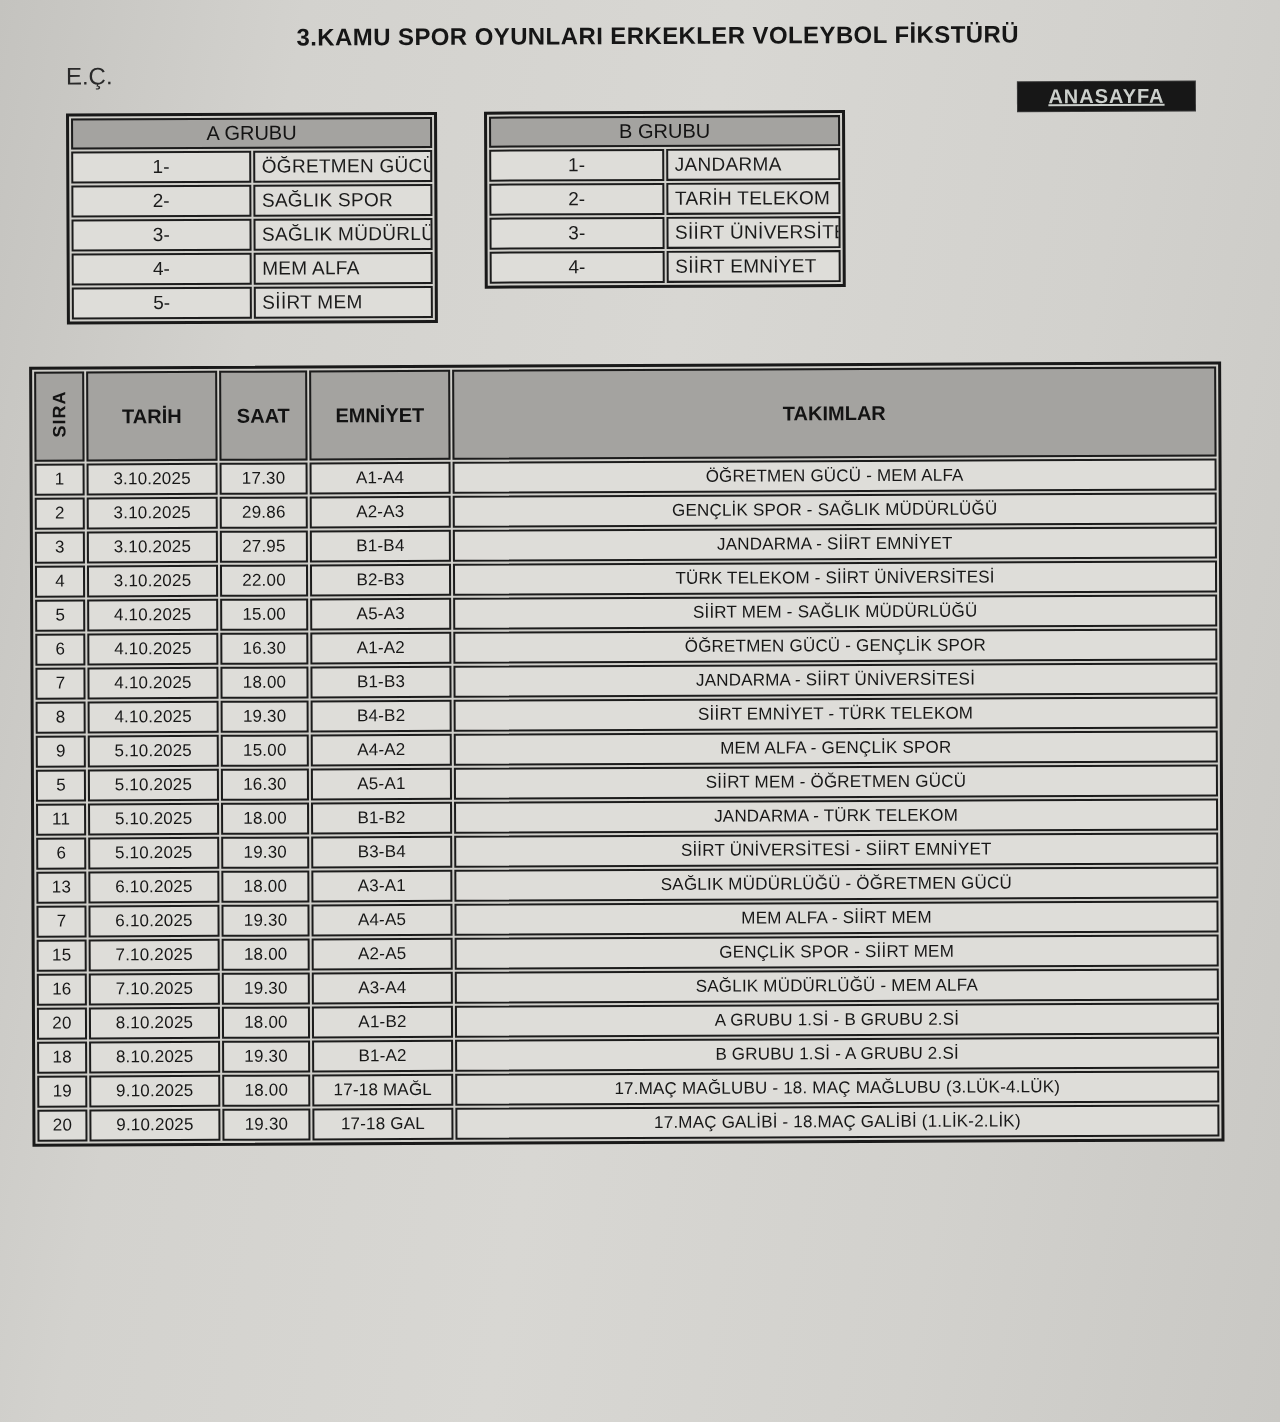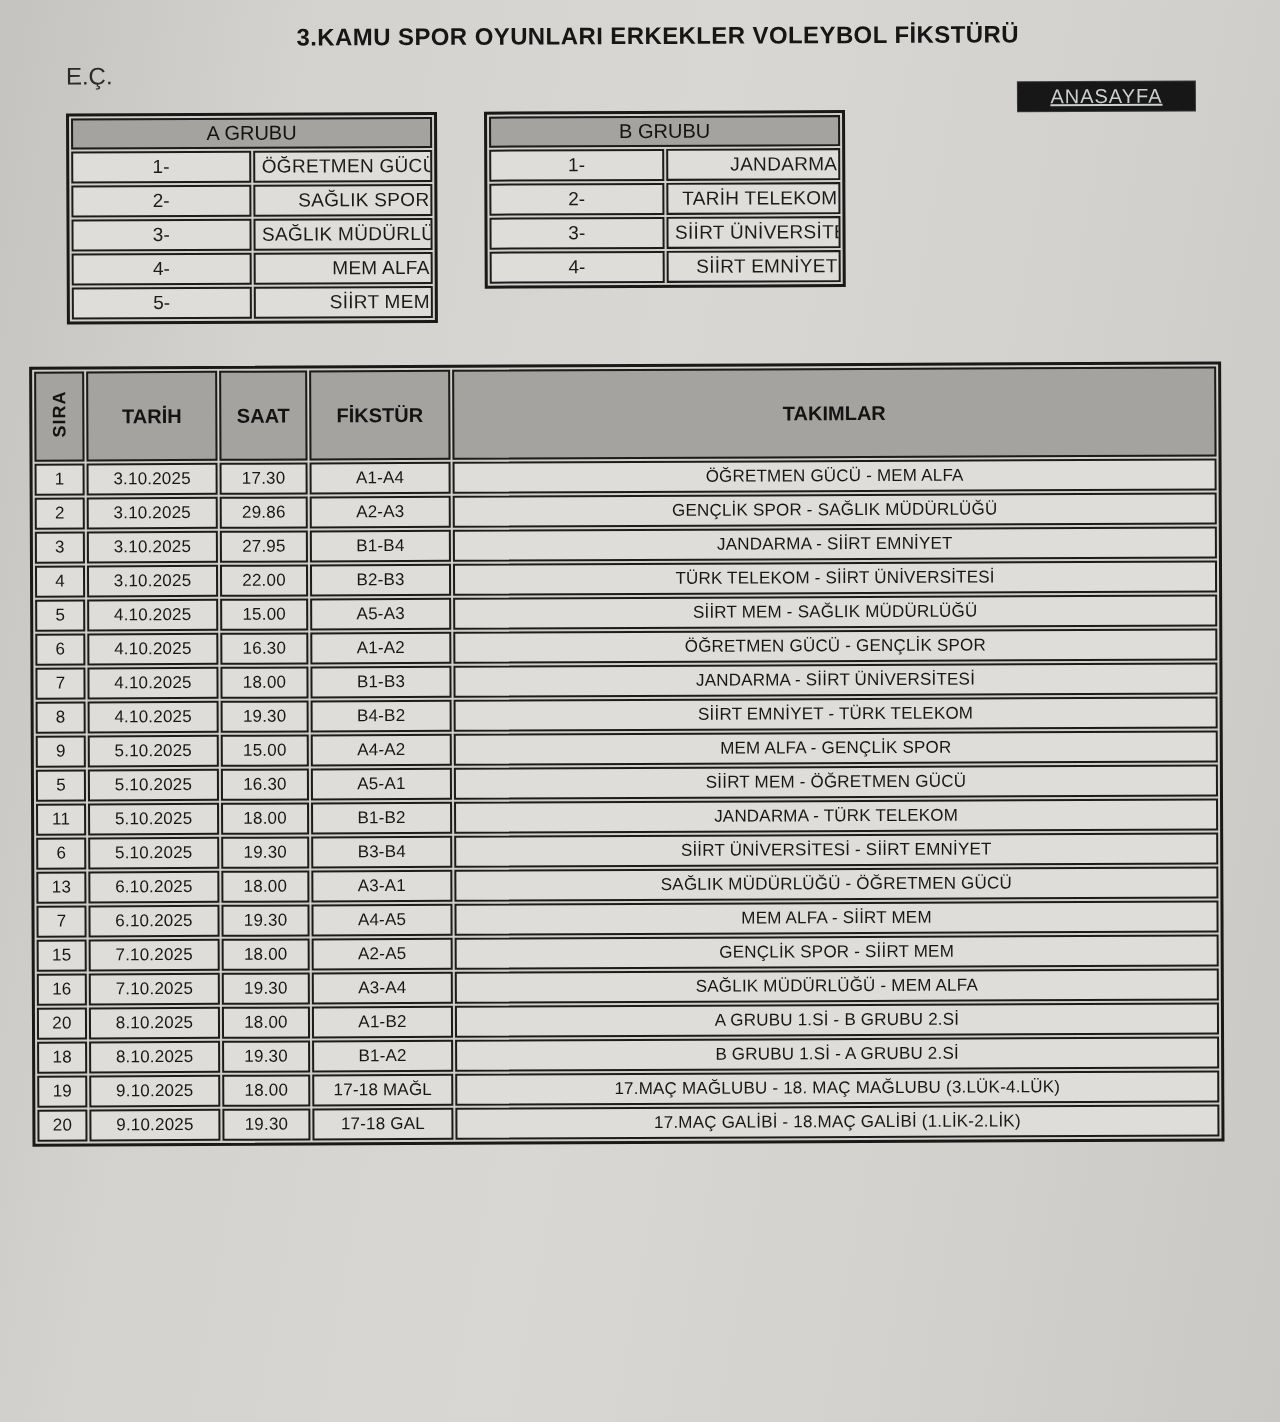--- a/index.html
+++ b/index.html
@@ -48,20 +48,21 @@
     height: 29px;
     line-height: 29px;
     background: #171717;
     color: #ccd0cc;
     text-align: center;
     font-size: 20px;
     letter-spacing: 1px;
     text-decoration: underline;
     cursor: pointer;
     box-shadow: 0 0 0 1px #3a3a3a;
+    font-weight: bold;
   }
   
   table.grid {
     border-collapse: separate;
     border-spacing: 2px;
     border: 3px solid #191919;
     background: #cfcec9;
   }
   table.grid th, table.grid td {
     border: 2px solid #1c1c1c;
@@ -81,21 +82,21 @@
   .group-b { top: 111px; left: 486px; width: 361px; }
   .group th {
     height: 25px;
     font-size: 20px;
     font-weight: 400;
     text-align: center;
     color: #131313;
   }
   .group td { height: 26px; font-size: 19px; }
   .group td.no { width: 49px; text-align: center; }
-  .group td.nm { text-align: right; padding-left: 7px; letter-spacing: 0.3px; }
+  .group td.nm { text-align: left; padding-left: 7px; letter-spacing: 0.3px; }
   
   .fixture {
     position: absolute;
     top: 364px;
     left: 30px;
     width: 1192px;
     table-layout: fixed;
   }
   .fixture thead th {
     height: 84px;
@@ -195,21 +196,21 @@
       <col style="width:141px">
       <col>
     </colgroup>
     <thead>
       <tr>
         <th>
           <span class="vert">SIRA</span>
         </th>
         <th>TARİH</th>
         <th>SAAT</th>
-        <th>FİKSTÜR</th>
+        <th>EMNİYET</th>
         <th>TAKIMLAR</th>
       </tr>
     </thead>
     <tbody>
       <tr>
           <td>1</td>
           <td>3.10.2025</td>
           <td>17.30</td>
           <td>A1-A4</td>
           <td>ÖĞRETMEN GÜCÜ - MEM ALFA</td>

